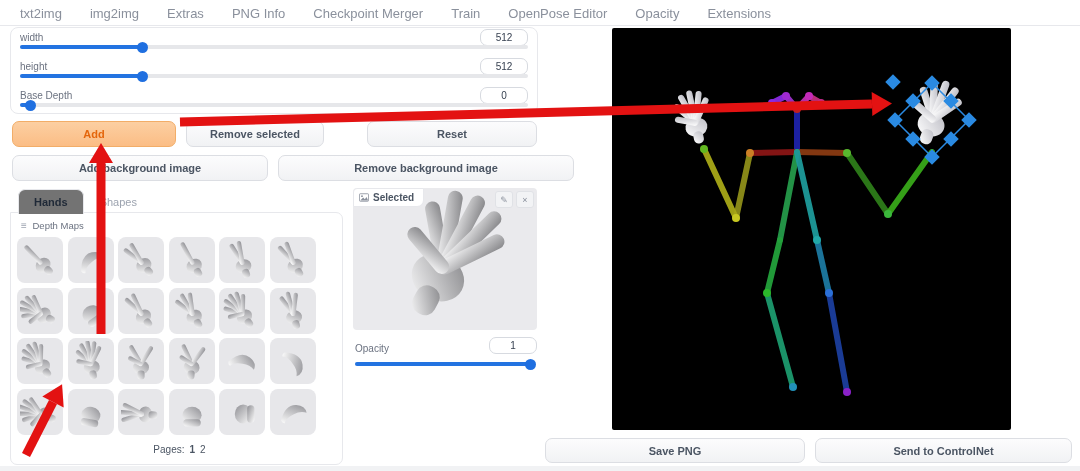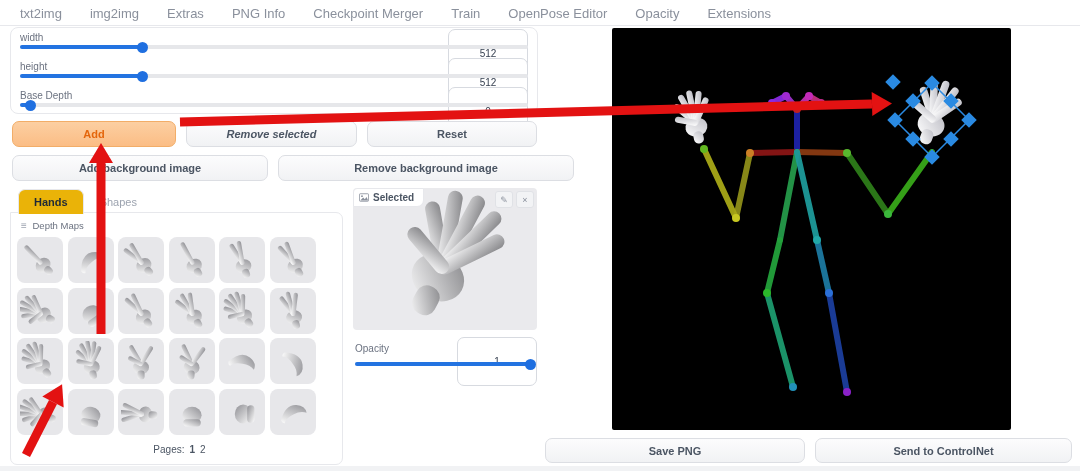--- a/index.html
+++ b/index.html
@@ -11,36 +11,36 @@
   .tab{font-size:13px;color:#8a909c;padding:6px 13px 5px;border:1px solid transparent;border-bottom:none;
        border-radius:7px 7px 0 0;margin-bottom:-1px;white-space:nowrap;cursor:pointer;}
   .tab.active{color:#111827;font-weight:bold;background:#fff;border-color:#e7e8ec;}
   
   .slider-panel{position:absolute;left:10px;top:27px;width:528px;height:87px;background:#fff;
     border:1px solid #e7e8ec;border-radius:8px;box-sizing:border-box;padding:4px 9px 6px;
     display:flex;flex-direction:column;justify-content:space-between;}
   .srow{position:relative;}
   .srow .lab{font-size:10px;color:#6b7280;display:block;margin-bottom:2px;}
   .numbox{position:absolute;right:0;top:-3px;width:46px;height:15px;border:1px solid #d7dae0;border-radius:7px;
-    font-size:10px;color:#374151;text-align:center;background:#fff;font-family:"Liberation Sans",sans-serif;padding:16px;}
+    font-size:10px;color:#374151;text-align:center;background:#fff;font-family:"Liberation Sans",sans-serif;padding:0;}
   .track{height:4px;background:#e6e7ea;border-radius:2px;position:relative;margin-top:2px;}
   .fill{position:absolute;left:0;top:0;height:4px;background:#2373e1;border-radius:2px;}
   .thumbdot{position:absolute;top:-3.5px;width:11px;height:11px;border-radius:50%;background:#1f6fe0;}
   
   .btn{position:absolute;box-sizing:border-box;height:26px;border:1px solid #dcdee3;border-radius:7px;
     background:linear-gradient(#fcfcfd,#f1f2f4);color:#4b5563;font-size:11px;font-weight:bold;
     display:flex;align-items:center;justify-content:center;cursor:pointer;font-family:"Liberation Sans",sans-serif;}
   .btn.primary{background:linear-gradient(#fbc globalThis,#fdc089);background:linear-gradient(#fccfa2,#fbbd85);
     border-color:#f2ad68;color:#e4660c;}
   
   .library{position:absolute;left:10px;top:189px;width:333px;height:276px;}
   .lib-tabs{display:flex;height:24px;padding-left:8px;position:relative;z-index:2;}
   .lib-tab{font-size:11px;padding:6px 15px 4px;color:#9ca3af;border:1px solid transparent;border-bottom:none;
     border-radius:7px 7px 0 0;margin-bottom:-1px;background:transparent;cursor:pointer;}
-  .lib-tab.active{background:#eab308;border-color:#e7e8ec;color:#1f2937;font-weight:bold;}
+  .lib-tab.active{background:#737373;border-color:#e7e8ec;color:#1f2937;font-weight:bold;}
   .lib-body{position:absolute;left:0;right:0;top:23px;bottom:0;background:#fff;border:1px solid #e7e8ec;
     border-radius:0 7px 7px 7px;box-sizing:border-box;padding:7px 0 4px 6px;}
   .acc-label{font-size:9.5px;color:#6b7280;padding-left:4px;}
   .acc-label .bars{color:#9ca3af;font-size:10px;margin-right:3px;}
   .grid{display:grid;grid-template-columns:repeat(6,46px);grid-auto-rows:46px;gap:4.5px;margin-top:6px;}
   .tile{background:#e7e7ea;border-radius:8px;display:flex;align-items:center;justify-content:center;cursor:pointer;}
   .pages{text-align:center;font-size:10px;color:#4b5563;margin-top:9px;}
   .pages b{margin-left:5px;cursor:pointer;}
   .pages span.pg{margin-left:5px;cursor:pointer;}
   
@@ -94,21 +94,21 @@
     <span class="lab">Base Depth</span>
     <input class="numbox" value="0" style="">
     <div class="track">
       <div class="fill" style="width: 2%;"></div>
         <div class="thumbdot" style="left: calc(2% - 5px);"></div>
     </div>
   </div>
 </div>
 
 <div class="btn primary" style="left:12px;top:121px;width:164px;">Add</div>
-<div class="btn" style="left:186px;top:121px;width:171px;font-style:italic;">Remove selected</div>
+<div class="btn" style="left:186px;top:121px;width:138px;">Remove selected</div>
 <div class="btn" style="left:367px;top:121px;width:170px;">Reset</div>
 <div class="btn" style="left:12px;top:155px;width:256px;">Add background image</div>
 <div class="btn" style="left:278px;top:155px;width:296px;">Remove background image</div>
 
 <div class="library">
   <div class="lib-tabs">
       <div class="lib-tab active">Hands</div>
       <div class="lib-tab">Shapes</div>
     </div>
   <div class="lib-body">

